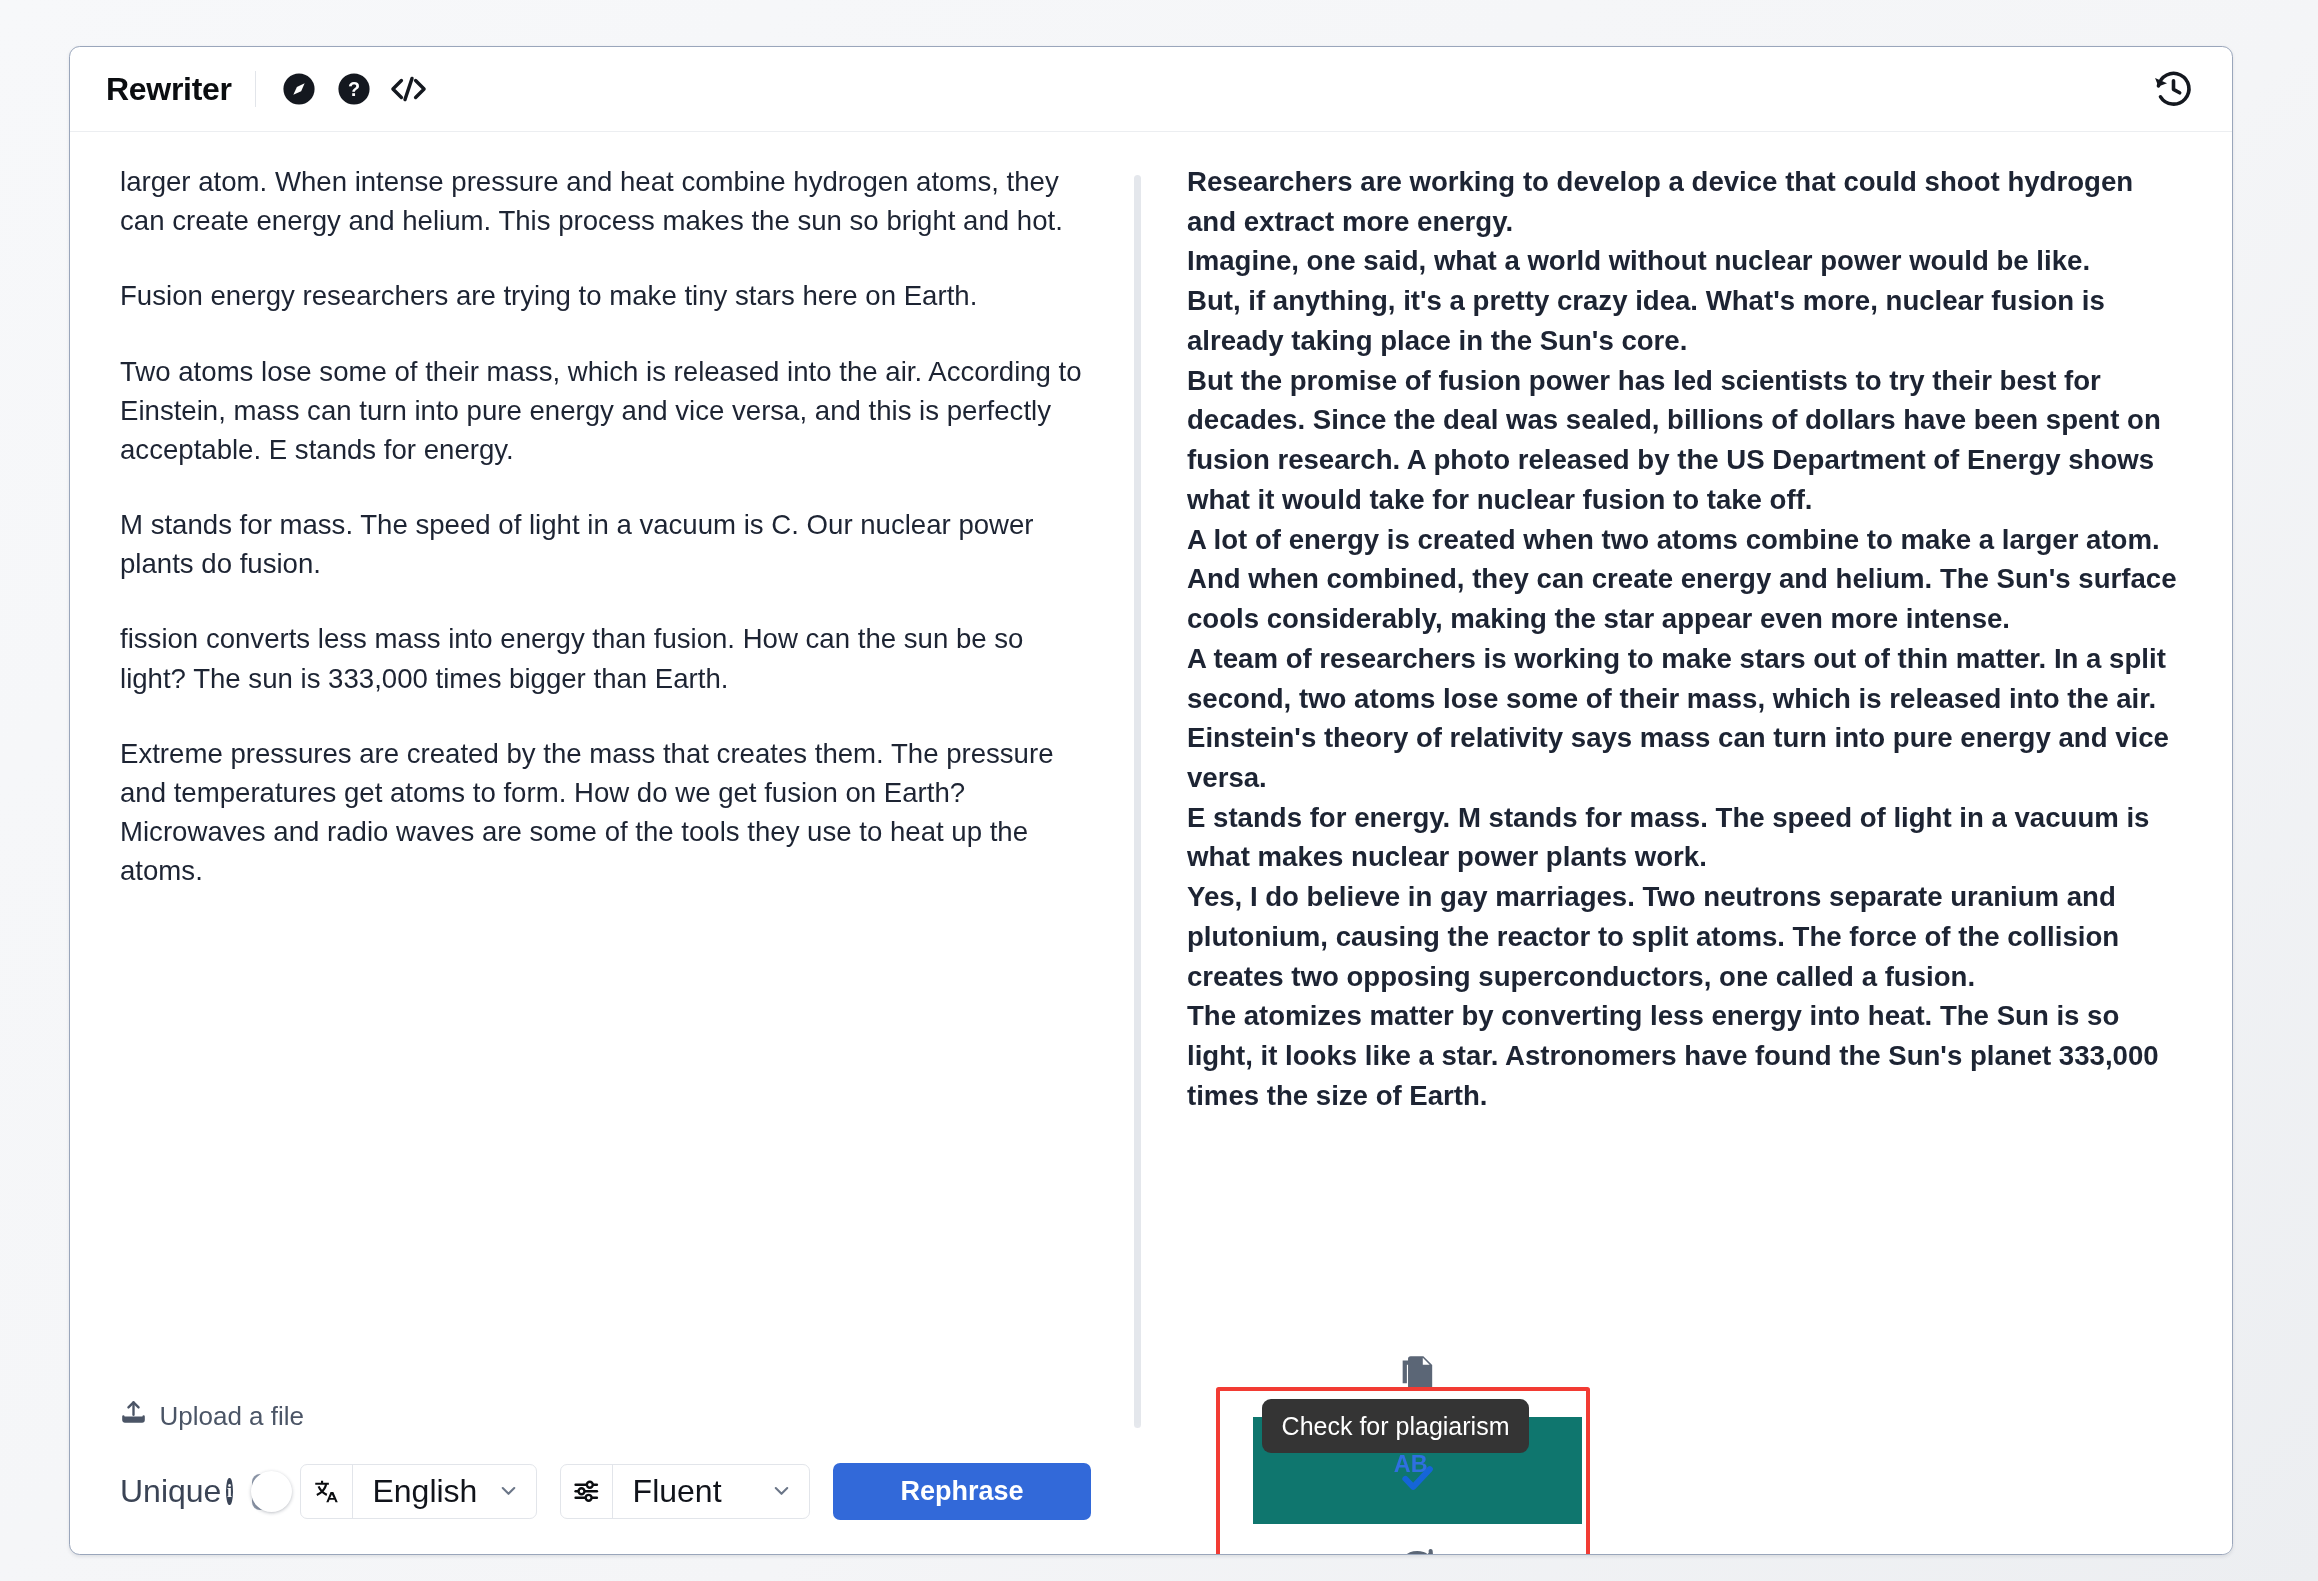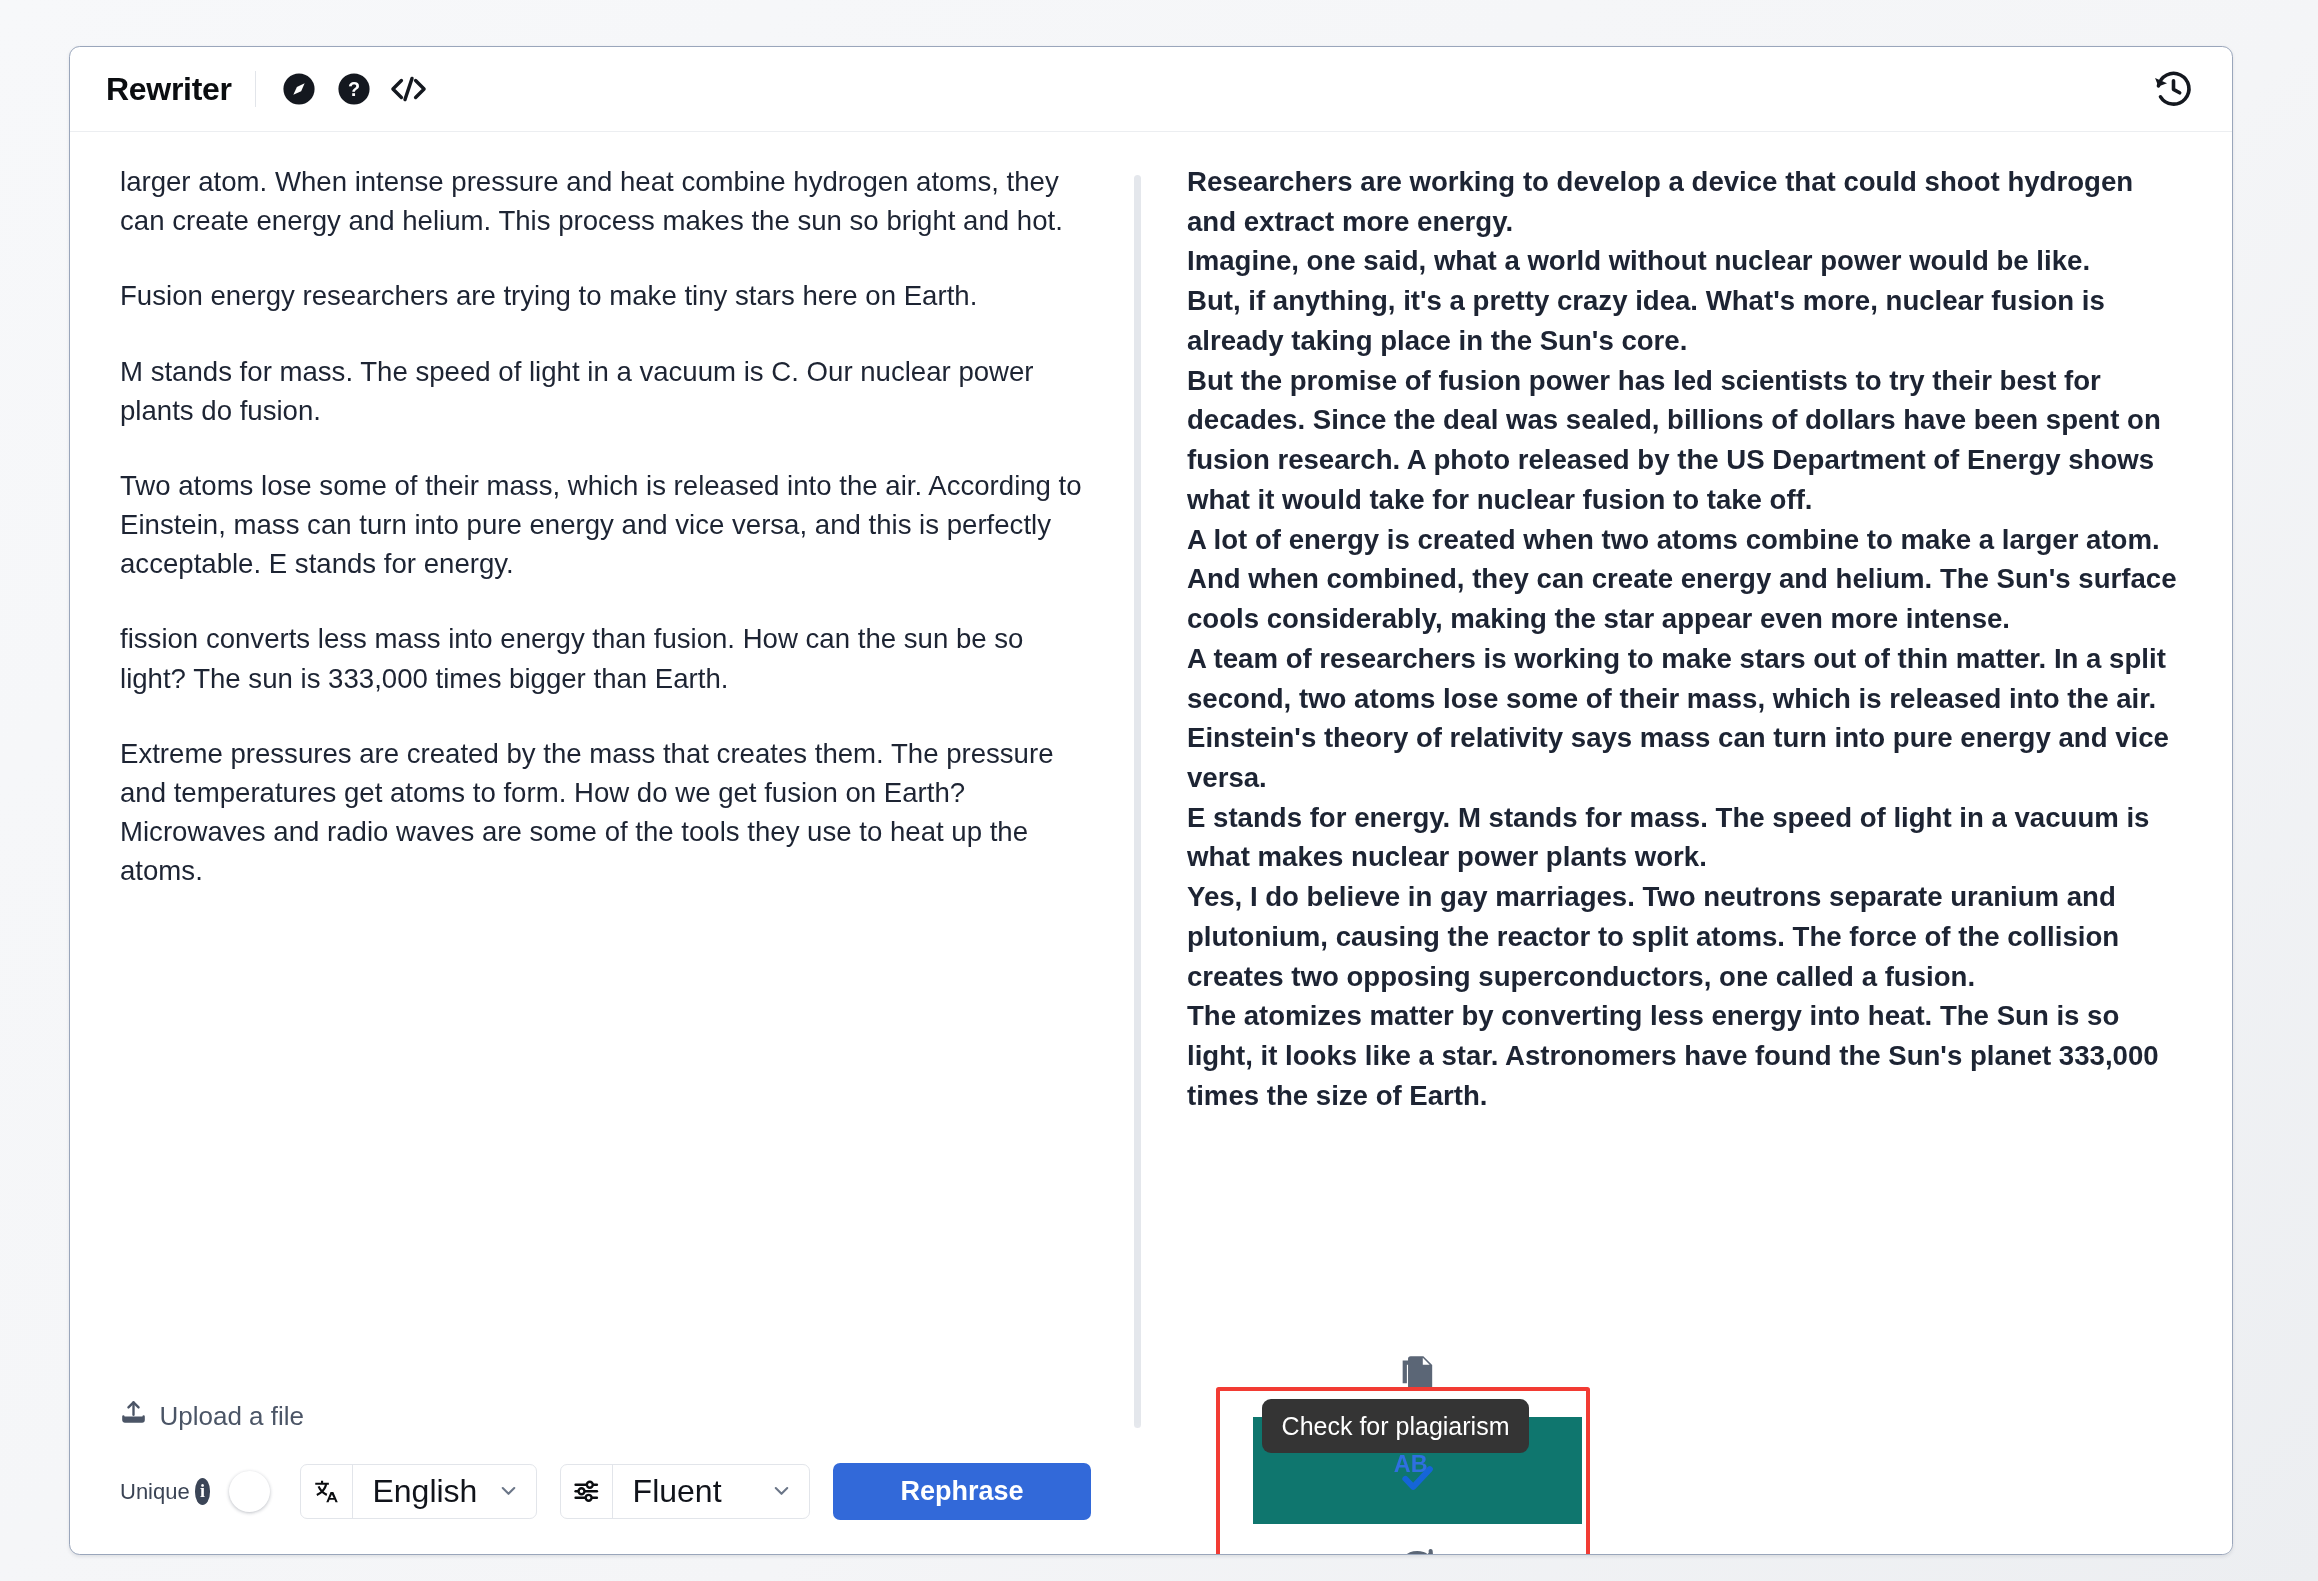--- a/index.html
+++ b/index.html
@@ -112,21 +112,21 @@
   }
 
   
   #toolbar {
     display: flex;
     align-items: center;
     gap: 0;
     padding-bottom: 34px;
   }
   #unique-label {
-    font-size: 22px;
+    font-size: 32px;
     color: #3b4455;
     margin-right: 5px;
   }
   #info-badge {
     width: 27px; height: 27px;
     border-radius: 50%;
     background: #3b4557;
     color: #fff;
     font-size: 18px; font-weight: bold;
     display: flex; align-items: center; justify-content: center;
@@ -295,22 +295,22 @@
       </svg>
     </div>
   </div>
 
   <div id="panes">
 
     <div id="left-pane">
       <div id="source-text">
           <p>larger atom. When intense pressure and heat combine hydrogen atoms, they can create energy and helium. This process makes the sun so bright and hot.</p>
           <p>Fusion energy researchers are trying to make tiny stars here on Earth.</p>
+          <p>Two atoms lose some of their mass, which is released into the air. According to Einstein, mass can turn into pure energy and vice versa, and this is perfectly acceptable. E stands for energy.</p>
           <p>M stands for mass. The speed of light in a vacuum is C. Our nuclear power plants do fusion.</p>
-          <p>Two atoms lose some of their mass, which is released into the air. According to Einstein, mass can turn into pure energy and vice versa, and this is perfectly acceptable. E stands for energy.</p>
           <p>fission converts less mass into energy than fusion. How can the sun be so light? The sun is 333,000 times bigger than Earth.</p>
           <p>Extreme pressures are created by the mass that creates them. The pressure and temperatures get atoms to form. How do we get fusion on Earth? Microwaves and radio waves are some of the tools they use to heat up the atoms.</p>
         </div>
 
       <div id="upload-row">
         <span>
           <svg width="27" height="27" viewBox="0 0 24 24" fill="none" stroke="#4b5566" stroke-width="2.1" stroke-linecap="round" stroke-linejoin="round">
             <path d="M12 14 V3"></path>
             <polyline points="7.5,7.5 12,3 16.5,7.5"></polyline>
             <path d="M3 15.5 v3.2 a1.4 1.4 0 0 0 1.4 1.4 h15.2 a1.4 1.4 0 0 0 1.4 -1.4 v-3.2" fill="#4b5566" stroke="#4b5566"></path>

